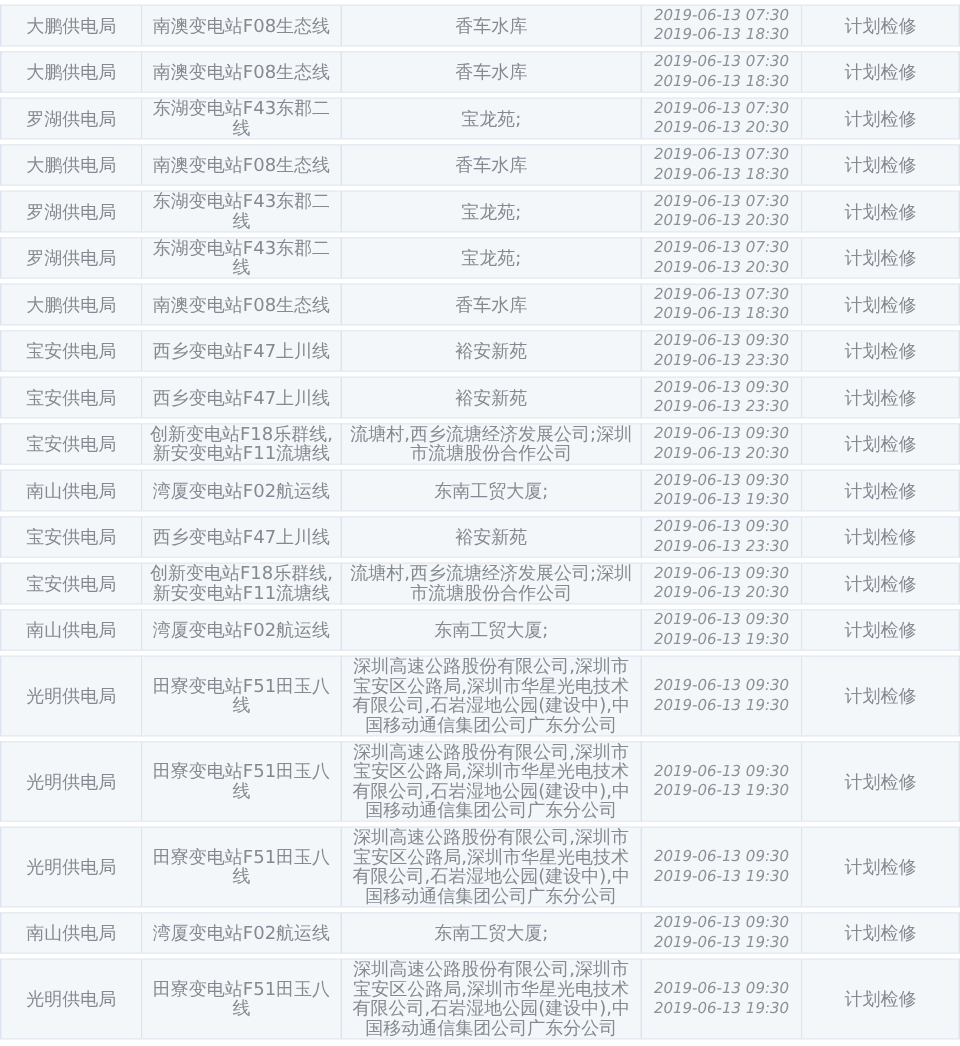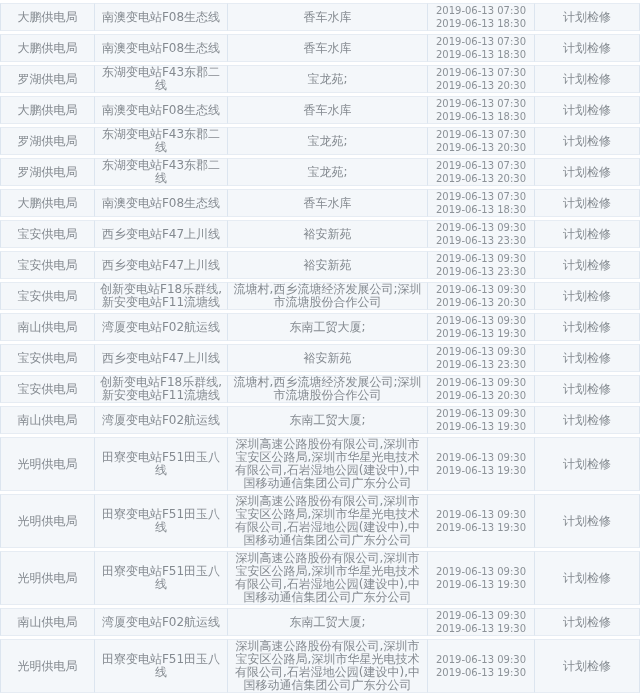--- a/index.html
+++ b/index.html
@@ -35,20 +35,21 @@
     border-left: 1px solid #dce5ef;
   }
   table.outage td.c4 {
     font-size: 10px;
     line-height: 13px;
     letter-spacing: 0;
     color: #8b9197;
     padding: 0 2px;
     white-space: nowrap;
     word-break: normal;
+    font-style: italic;
   }
   col.c1 { width: 95px; }
   col.c2 { width: 133px; }
   col.c3 { width: 200px; }
   col.c4 { width: 107px; }
   col.c5 { width: 105px; }
 </style>
 </head>
 <body>
 

